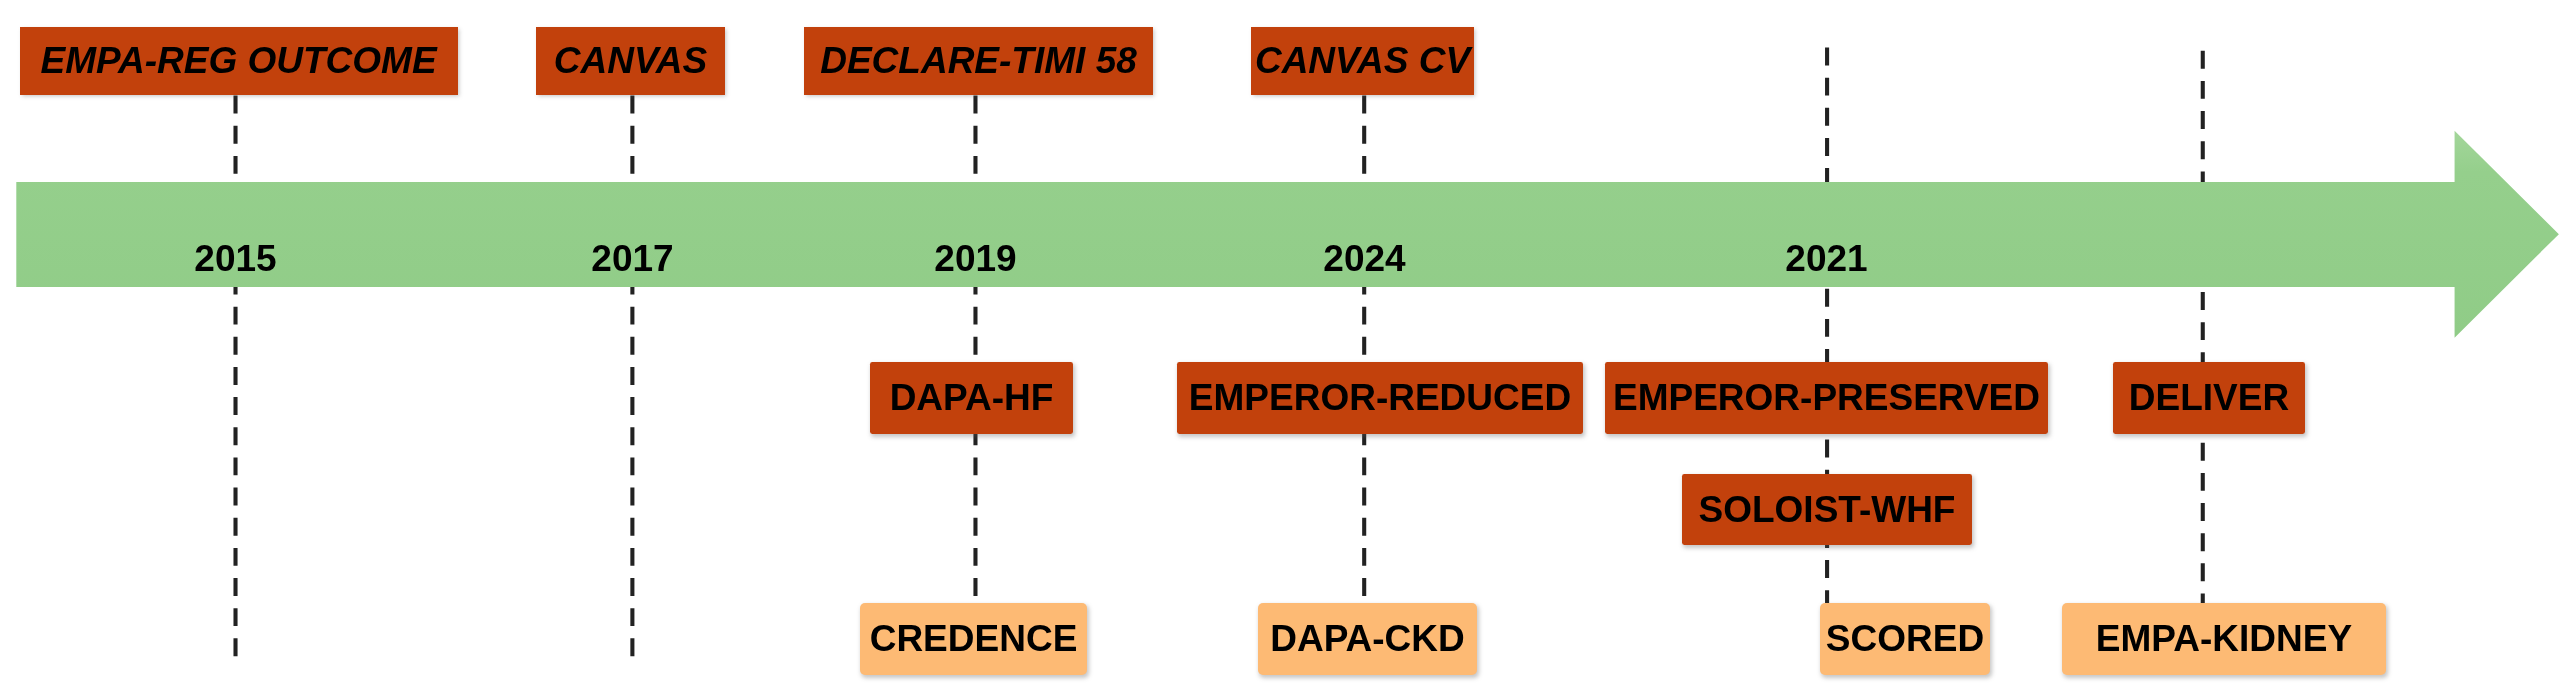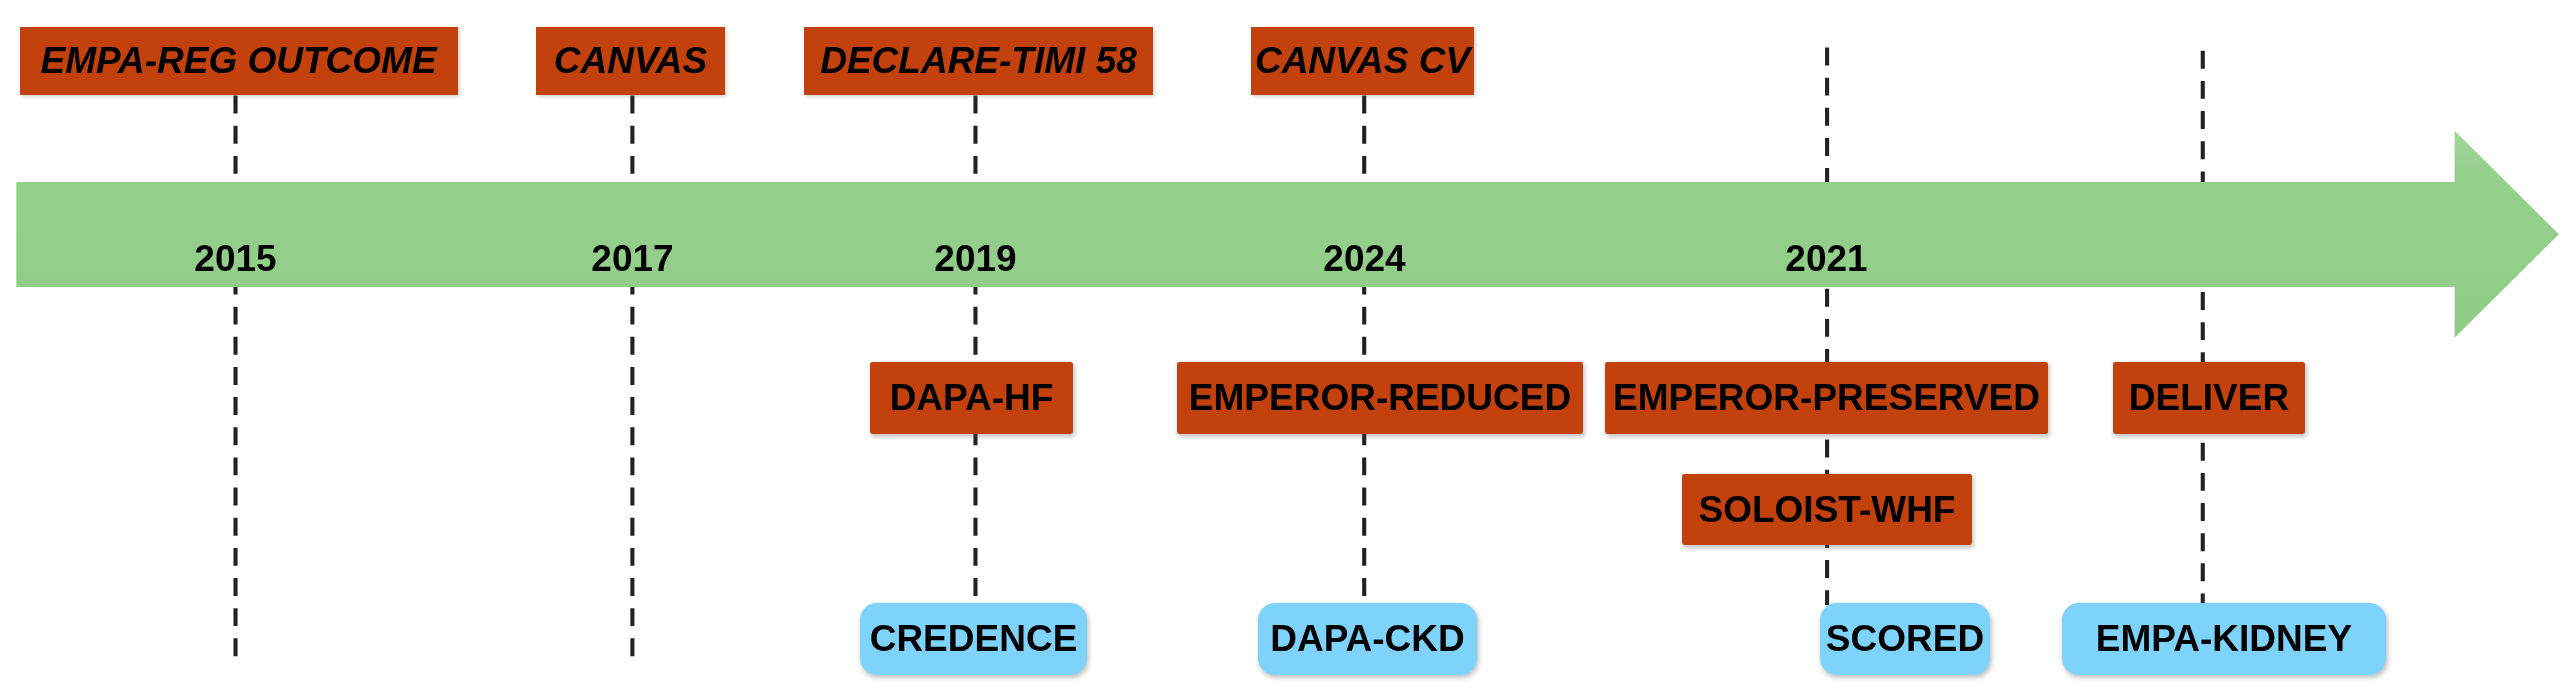--- a/index.html
+++ b/index.html
@@ -34,24 +34,24 @@
     box-shadow: 1.6px 2.4px 4.1px rgba(90,90,90,0.35);
     font-style: italic;
   }
   .box-red {
     background: #c2410c;
     height: 72px;
     border-radius: 2.4px;
     box-shadow: 1.6px 2.4px 4.1px rgba(90,90,90,0.35);
   }
   .box-blue {
-    background: #7dd3fc;
+    background: #fdba74;
     height: 72px;
     top: 603px;
-    border-radius: 17px;
+    border-radius: 5px;
     box-shadow: 1.6px 2.4px 4.1px rgba(90,90,90,0.35);
   }
   .year {
     position: absolute;
     top: 182px;
     height: 105px;
     width: 179px;
     display: flex;
     align-items: center;
     justify-content: center;

